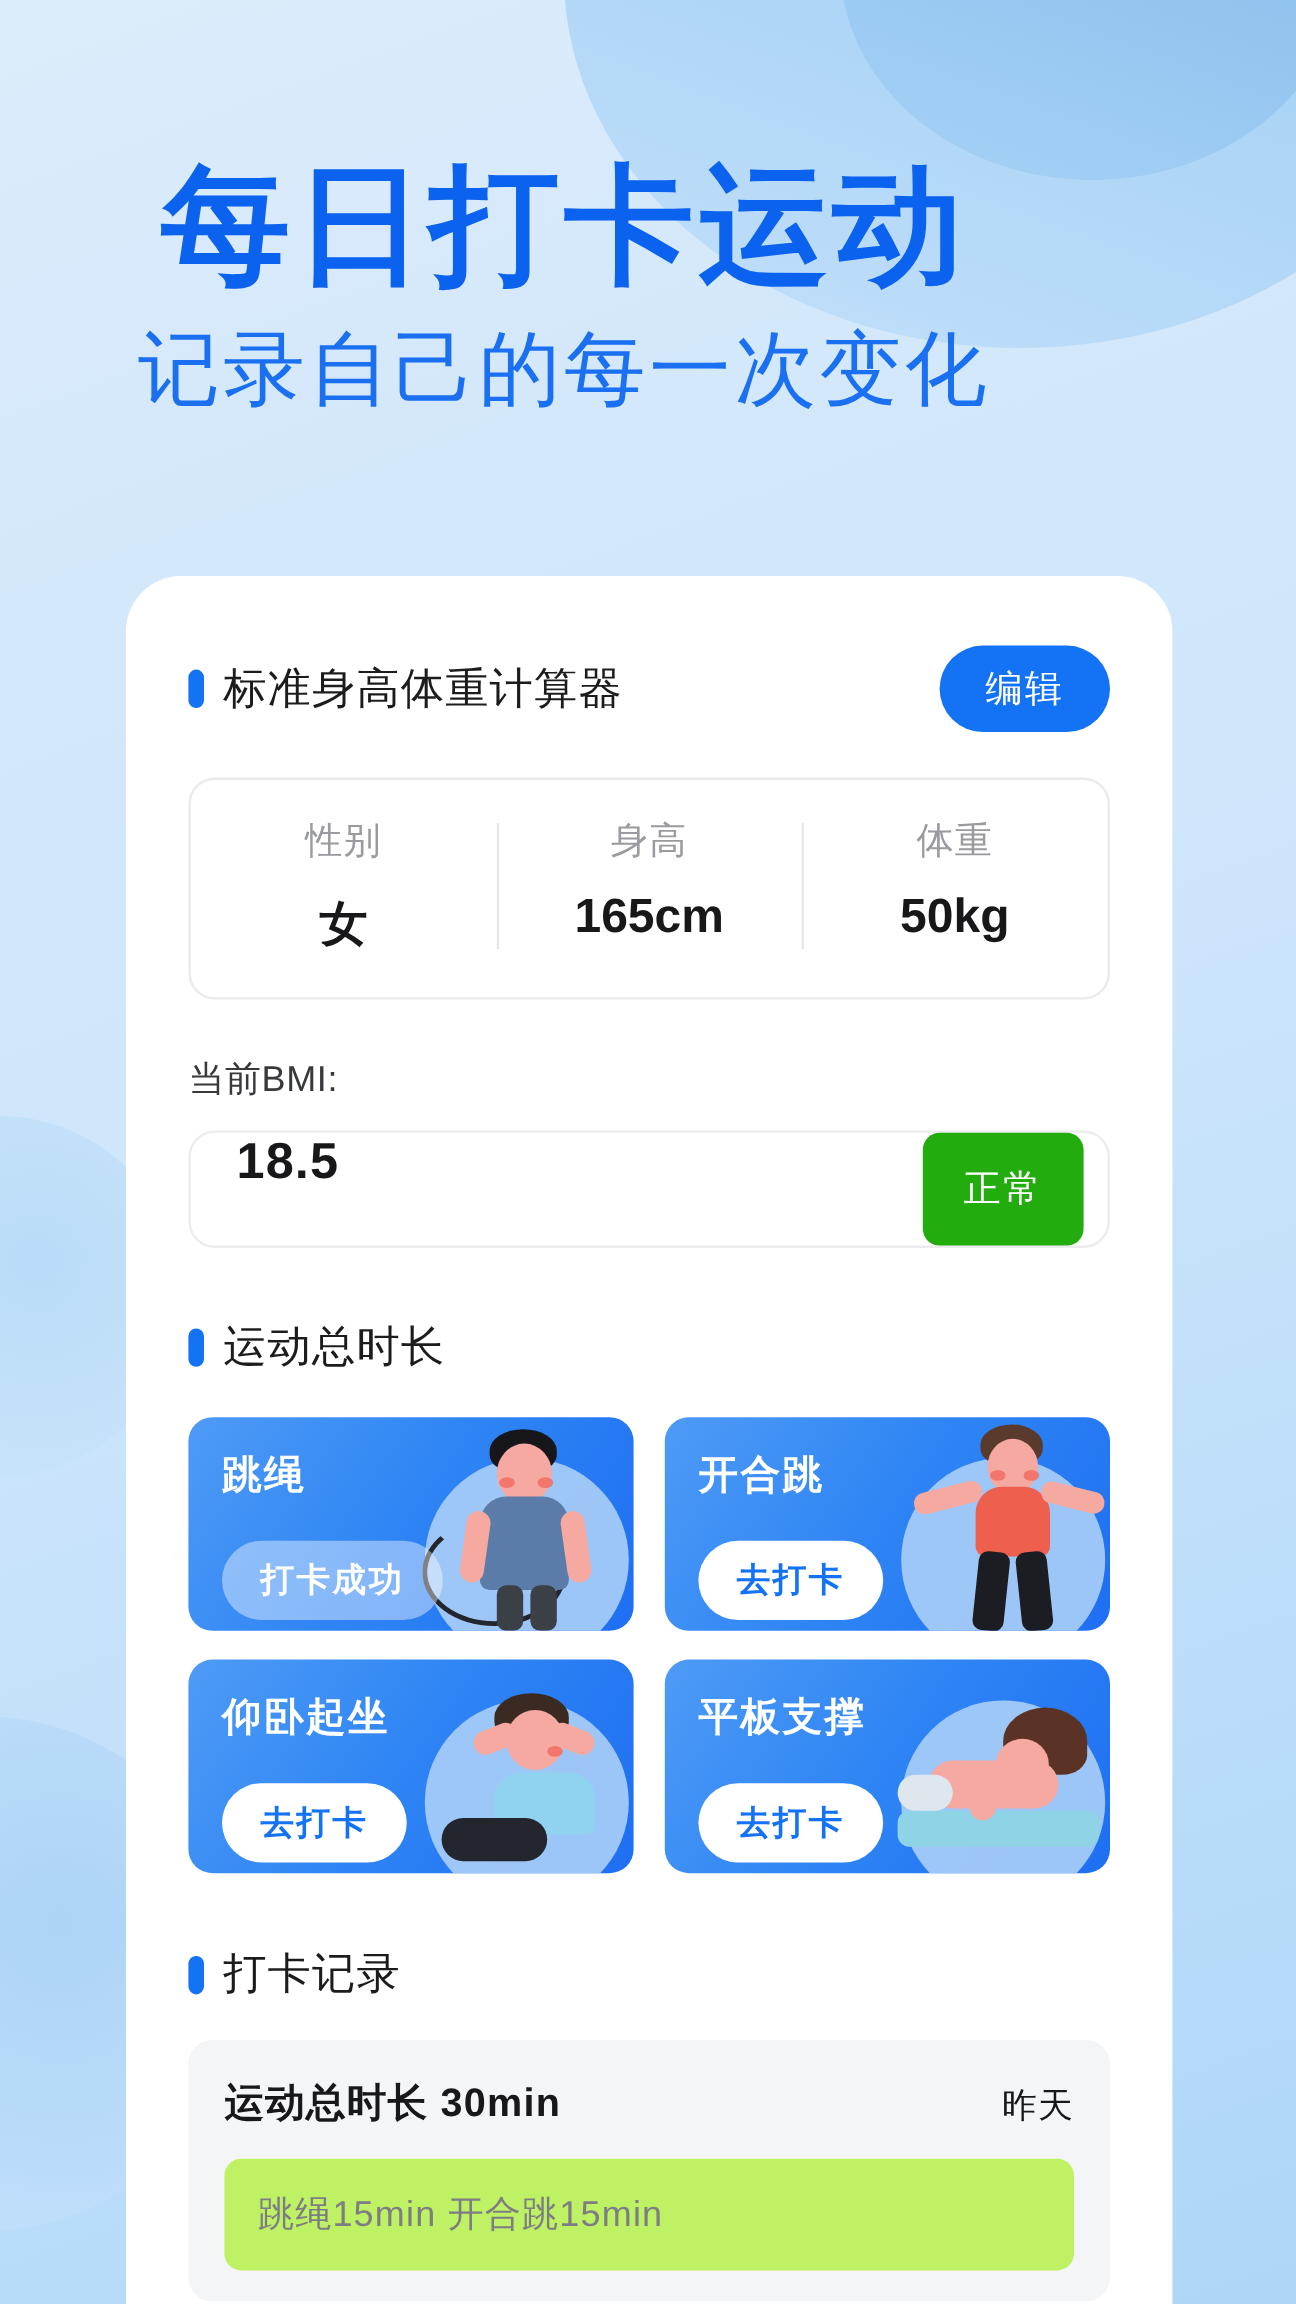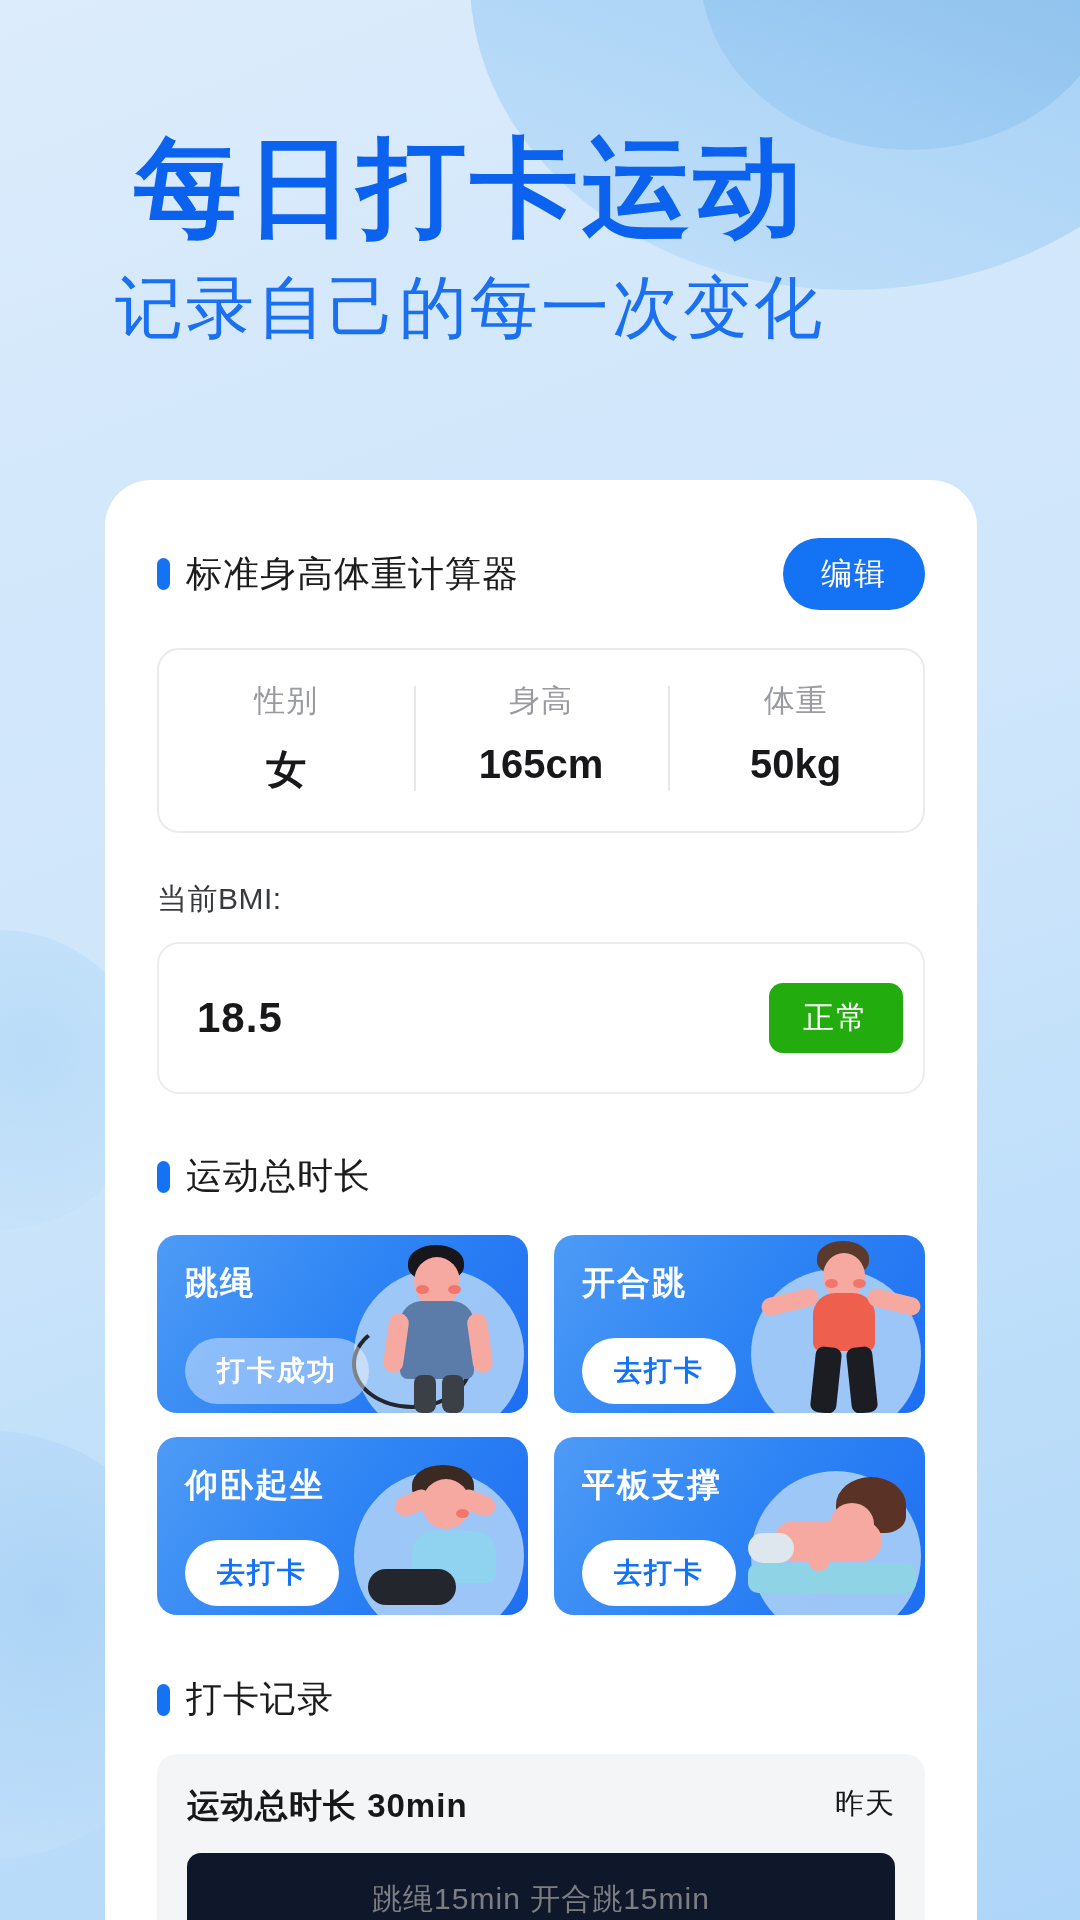--- a/index.html
+++ b/index.html
@@ -124,22 +124,22 @@
   }
   .stat-label { font-size: 31px; color: #9a9ba0; letter-spacing: 1px; }
   .stat-value { margin-top: 20px; font-size: 40px; font-weight: bold; color: #18181a; }
 
   
   #bmi-label { margin-top: 46px; font-size: 30px; color: #38393d; letter-spacing: .5px; }
   #bmi-box {
     margin-top: 22px;
     border: 2px solid #ebecee;
     border-radius: 22px;
-    height: 152px;
-    display: flex; align-items: center; justify-content: space-between;
+    height: 98px;
+    display: flex; justify-content: space-between;
     padding: 0 20px 0 38px;
   }
   #bmi-value { font-size: 42px; font-weight: bold; color: #18181a; letter-spacing: 1px; }
   #bmi-status {
     background: #22ac0e; color: #fff;
     font-size: 31px; font-weight: 500;
     border: none; border-radius: 14px;
     padding: 14px 34px;
     letter-spacing: 2px;
     cursor: pointer;
@@ -199,33 +199,32 @@
 
   
   #records-head { margin-top: 60px; text-align: right; }
   .record-card {
     margin-top: 30px;
     background: #f4f5f7;
     border-radius: 20px;
     padding: 30px 30px 26px 30px;
   }
   .record-top {
-    display: flex; align-items: flex-start; justify-content: space-between;
+    display: flex; align-items: flex-end; justify-content: space-between;
   }
   .record-total { font-size: 33px; font-weight: bold; color: #18181a; letter-spacing: 1px; }
   .record-day { font-size: 29px; font-weight: normal; color: #18181a; letter-spacing: 1px; }
   .record-detail {
     margin-top: 24px;
-    background: #0f172a;
+    background: #bef264;
     border-radius: 14px;
     padding: 26px 28px;
     font-size: 30px;
     color: #7d7e83;
     letter-spacing: 1px;
-    text-align: center;
   }
 </style>
 </head>
 <body>
 
 <div class="blob" id="blob-top-right"></div>
 <div class="blob" id="blob-top-right2"></div>
 <div class="blob" id="blob-left"></div>
 <div class="blob" id="blob-bottom-left"></div>
 

